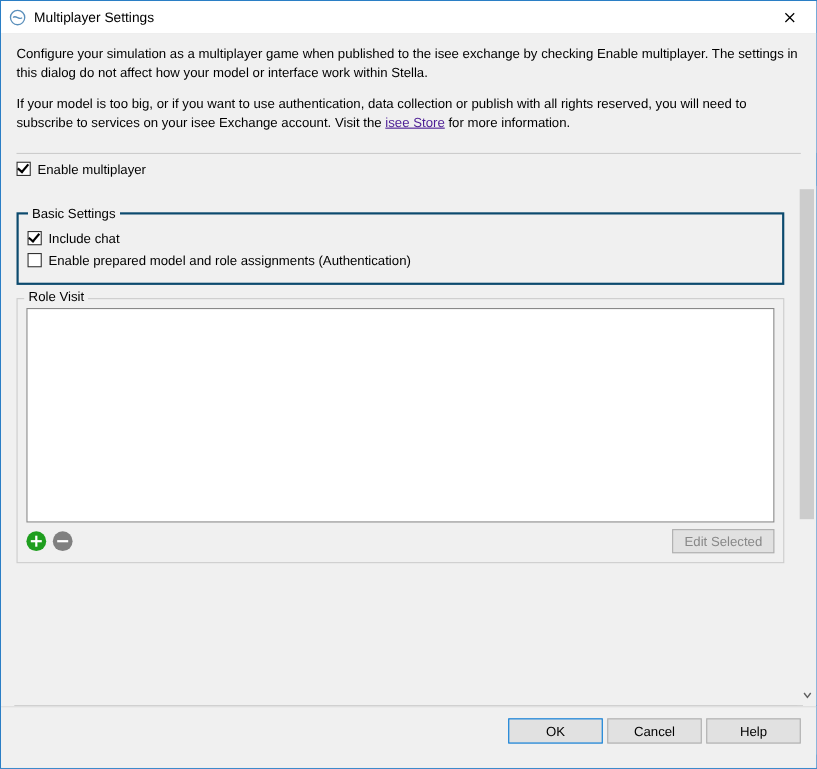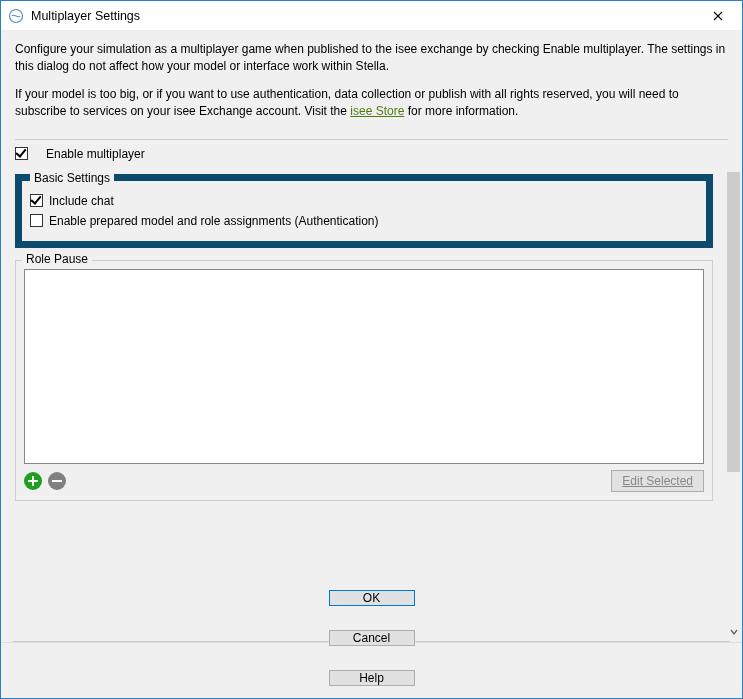--- a/index.html
+++ b/index.html
@@ -14,58 +14,58 @@
     }
     .window { width: 100%; height: 100%; border: 1px solid #2a7ec5; display: flex; flex-direction: column; background: #fff; }
     .titlebar { height: 30px; display: flex; align-items: center; padding: 0 2px 0 6px; background: #fff; border-bottom: 1px solid #eee; }
     .titlebar .icon { width: 18px; height: 18px; margin-right: 6px; display:flex; align-items:center; justify-content:center;}
     .titlebar .title { flex: 1; font-size: 12.5px; }
     .titlebar .close { width: 45px; height: 29px; display:flex; align-items:center; justify-content:center; font-size: 15px; color:#000; }
 
     .content { flex:1; display:flex; flex-direction:column; background:#f0f0f0; padding: 0 0 12px 0; position:relative; }
     .desc { padding: 10px 14px 8px 14px; background:#f0f0f0; line-height: 1.45; }
     .desc p { margin-bottom: 10px; }
-    .desc a { color: #4d7c0f; }
+    .desc a { color: #4c1d95; }
 
     .hr { border:0; border-top:1px solid #ccc; margin: 0 14px 4px 14px; }
 
     .check-row { display:flex; align-items:center; padding: 3px 14px 8px 14px; }
     .chk { appearance:none; width:13px; height:13px; border:1px solid #333; background:#fff; position:relative; margin-right:6px; cursor:pointer; }
     .chk:checked::after { content:""; position:absolute; left:2px; top:-1px; width:4px; height:8px; border:solid #000; border-width:0 2px 2px 0; transform: rotate(40deg); }
 
     .scroll-wrap { position:relative; flex:1; display:flex; margin: 0 0 0 0; }
     .scroll-body { flex:1; padding: 0 4px 0 14px; }
     .vscroll { width:17px; background:#f0f0f0; border-left:0; position:relative; }
     .vscroll .thumb { position:absolute; top:3px; right:2px; width:13px; height:300px; background:#ccc; border-radius:0; }
     .vscroll .down { position:absolute; bottom:2px; right:1px; width:15px; height:15px; display:flex; align-items:center; justify-content:center; color:#606060; font-size:11px;}
 
-    fieldset { border:7px solid #0c4a6e; padding: 6px 8px 10px 8px; margin: 2px 8px 12px 0; background:transparent; }
+    fieldset { border:2px solid #0c4a6e; padding: 6px 8px 10px 8px; margin: 18px 8px 12px 0; background:transparent; }
     legend { padding: 0 4px; font-size:12px; }
     fieldset .frow { display:flex; align-items:flex-start; padding: 3px 0; }
-    .label-text { margin-left: 12px; }
+    .label-text { margin-left: 0; }
     .pause-row { display:flex; align-items:center; padding-top:4px; }
     .pause-row .plabel { width: 355px; }
     .pause-row input[type=text] { flex:1; height:20px; border:1px solid #7a7a7a; padding: 1px 4px; font-family:inherit; font-size:12px; background:#fff; }
 
     .role-setup { border:1px solid #ccc; margin: 2px 8px 10px 0; background:transparent; }
     .role-legend { padding: 0 4px; font-size:12px; transform: translate(6px, -9px); background:#f0f0f0; display:inline-block; }
     .role-inner { padding: 0 8px 8px 8px; margin-top:-6px;}
     .role-list { background:#fff; border:1px solid #888; height: 195px; margin-bottom: 6px; }
     .role-buttons { display:flex; align-items:center; }
     .circ-btn { width:18px; height:18px; border-radius:50%; display:flex; align-items:center; justify-content:center; margin-right:6px; cursor:pointer; }
     .add-btn { background:#1f9e1f; color:#fff; }
     .add-btn::before{ content:""; position:absolute; width:10px; height:2px; background:#fff;}
     .add-btn::after{ content:""; position:absolute; width:2px; height:10px; background:#fff;}
     .add-btn{ position:relative; }
     .rem-btn { background:#808080; position:relative; }
     .rem-btn::before{ content:""; position:absolute; width:10px; height:2px; background:#fff;}
     .spacer { flex:1; }
-    .edit-sel { background:#e1e1e1; border:1px solid #adadad; color:#888; padding: 3px 10px; font-size:12px;text-decoration:underline; }
+    .edit-sel { background:#e1e1e1; border:1px solid #adadad; color:#888; padding: 3px 10px; font-size:12px; }
 
-    .footer { height: 44px; display:flex; align-items:center; justify-content:flex-end; gap:24px; padding: 0 14px; background:#f0f0f0; border-top:1px solid #ddd;flex-direction:column; }
+    .footer { height: 44px; display:flex; align-items:center; justify-content:flex-end; gap:4px; padding: 0 14px; background:#f0f0f0; border-top:1px solid #ddd; }
     .btn { min-width:86px; height:23px; border:1px solid #adadad; background:#e1e1e1; font-family:inherit; font-size:12px; cursor:pointer; }
     .btn.default { border:1px solid #0078d7; background:#e1e1e1; }
     .hr2 { border:0; border-top:1px solid #ccc; margin: 0 12px 0 12px; }
   </style>
 </head>
 <body>
 
 <div class="window">
   <div class="titlebar">
     <span class="icon">
@@ -106,21 +106,21 @@
             <input type="checkbox" class="chk" checked="" style="">
             <span>Include chat</span>
           </div>
           <div class="frow">
             <input type="checkbox" class="chk" style="">
             <span>Enable prepared model and role assignments (Authentication)</span>
           </div>
         </fieldset>
 
         <div class="role-setup">
-          <span class="role-legend">Role Pause</span>
+          <span class="role-legend">Role Visit</span>
           <div class="role-inner">
             <div class="role-list"></div>
             <div class="role-buttons">
               <div class="circ-btn add-btn" title="Add"></div>
               <div class="circ-btn rem-btn" title="Remove"></div>
               <div class="spacer"></div>
               <button class="edit-sel" disabled="">Edit Selected</button>
             </div>
           </div>
         </div>

